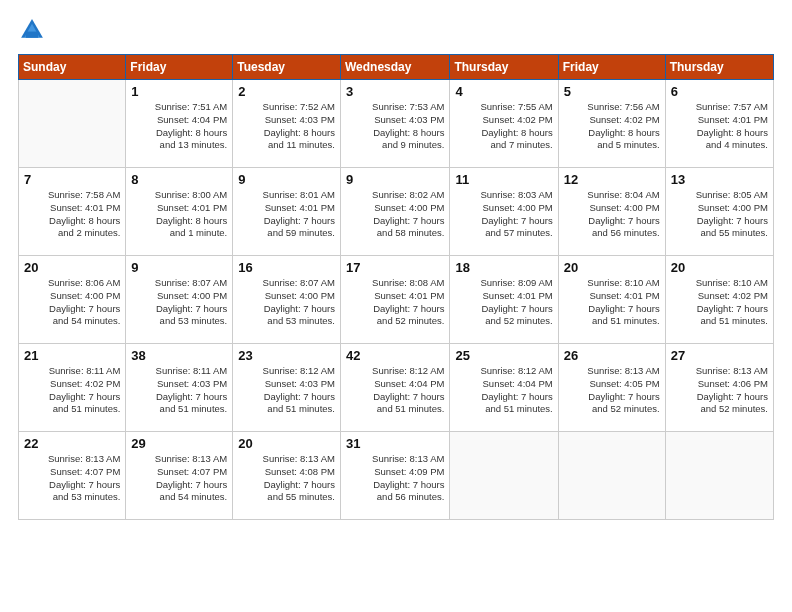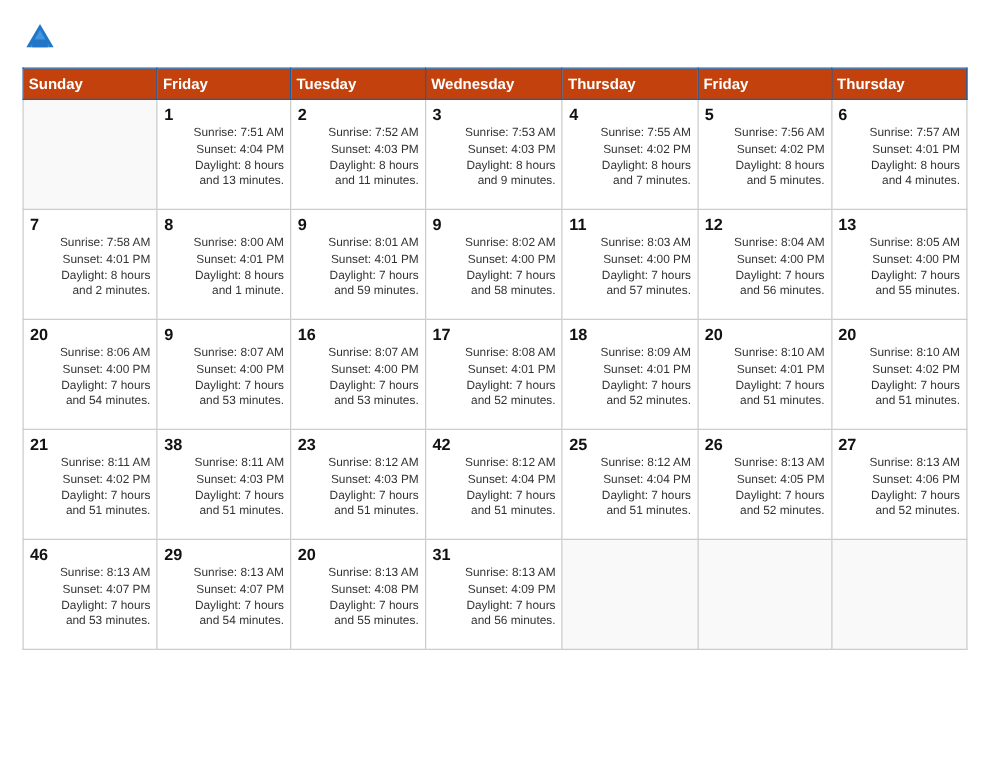--- a/index.html
+++ b/index.html
@@ -245,21 +245,21 @@
             <span class="day-num">26</span>
             <div class="day-info">Sunrise: 8:13 AM<br>Sunset: 4:05 PM<br>Daylight: 7 hours<br>and 52 minutes.</div>
           </td>
           <td>
             <span class="day-num">27</span>
             <div class="day-info">Sunrise: 8:13 AM<br>Sunset: 4:06 PM<br>Daylight: 7 hours<br>and 52 minutes.</div>
           </td>
         </tr>
         <tr class="week-row">
           <td>
-            <span class="day-num">46</span>
+            <span class="day-num">22</span>
             <div class="day-info">Sunrise: 8:13 AM<br>Sunset: 4:07 PM<br>Daylight: 7 hours<br>and 53 minutes.</div>
           </td>
           <td>
             <span class="day-num">29</span>
             <div class="day-info">Sunrise: 8:13 AM<br>Sunset: 4:07 PM<br>Daylight: 7 hours<br>and 54 minutes.</div>
           </td>
           <td>
             <span class="day-num">20</span>
             <div class="day-info">Sunrise: 8:13 AM<br>Sunset: 4:08 PM<br>Daylight: 7 hours<br>and 55 minutes.</div>
           </td>

